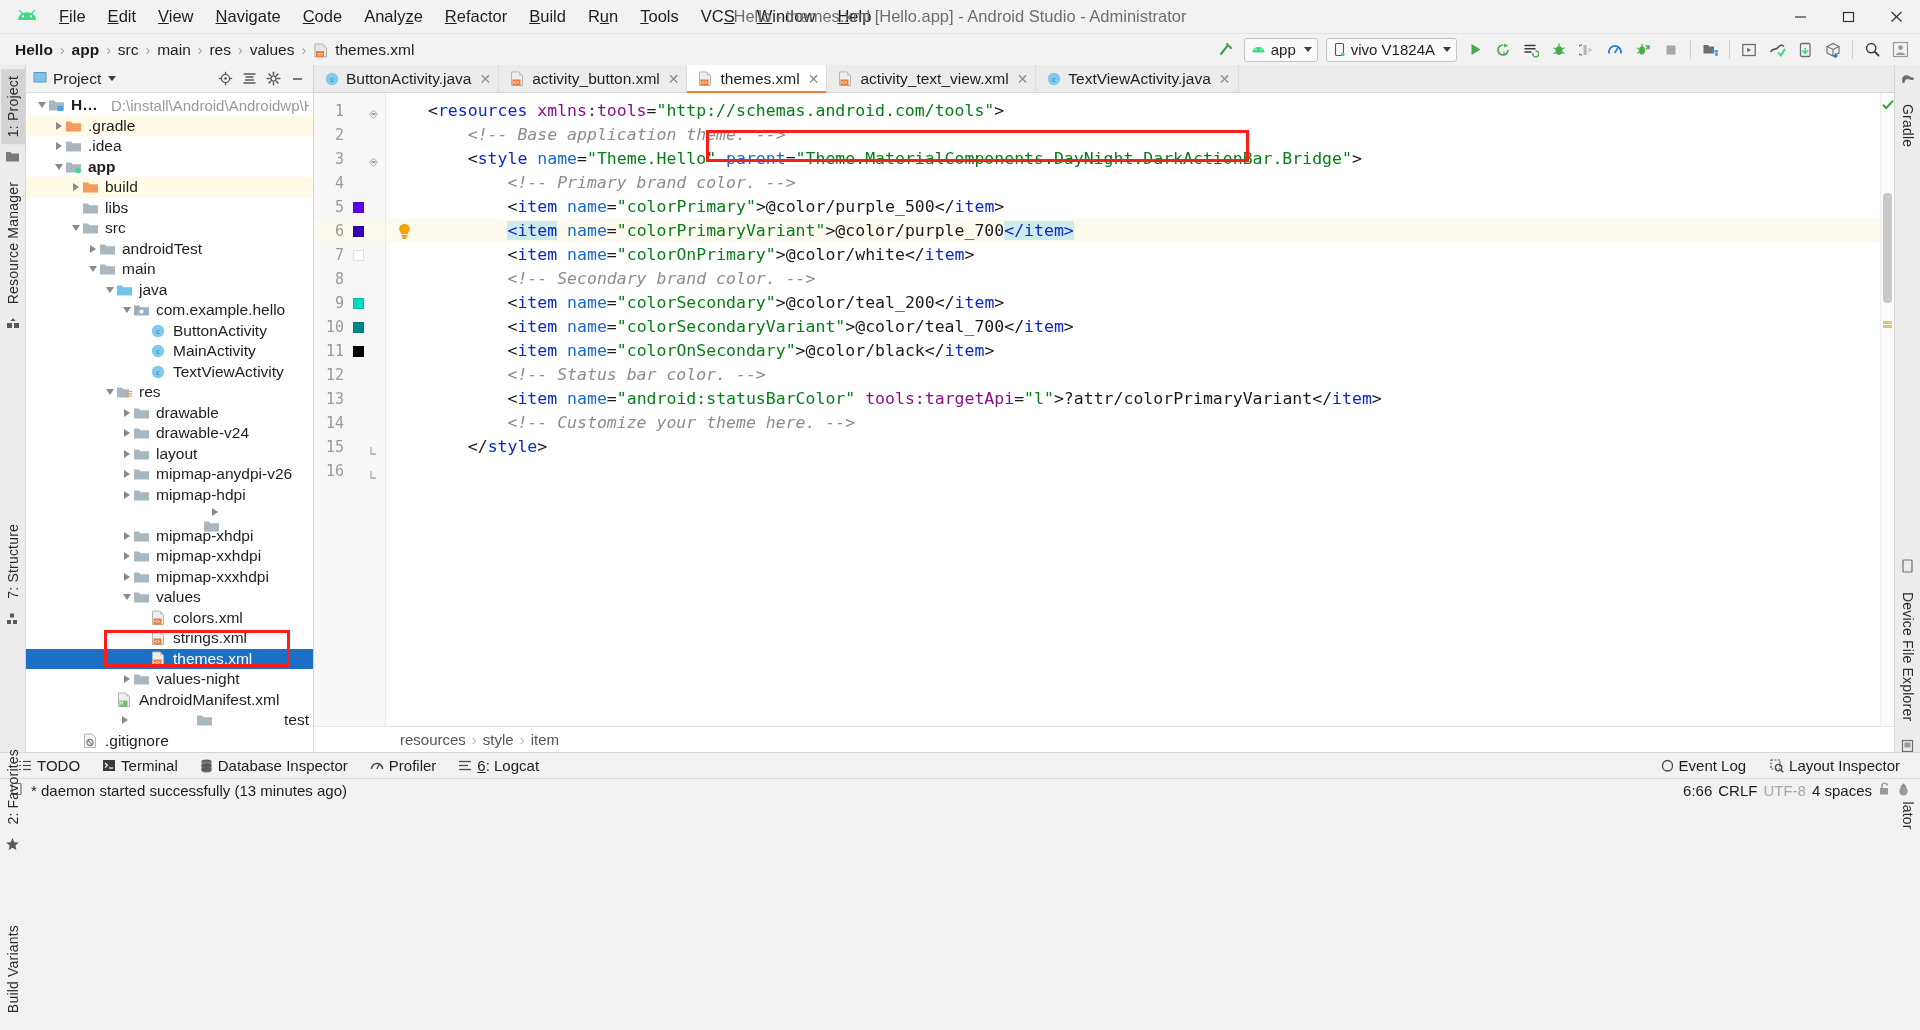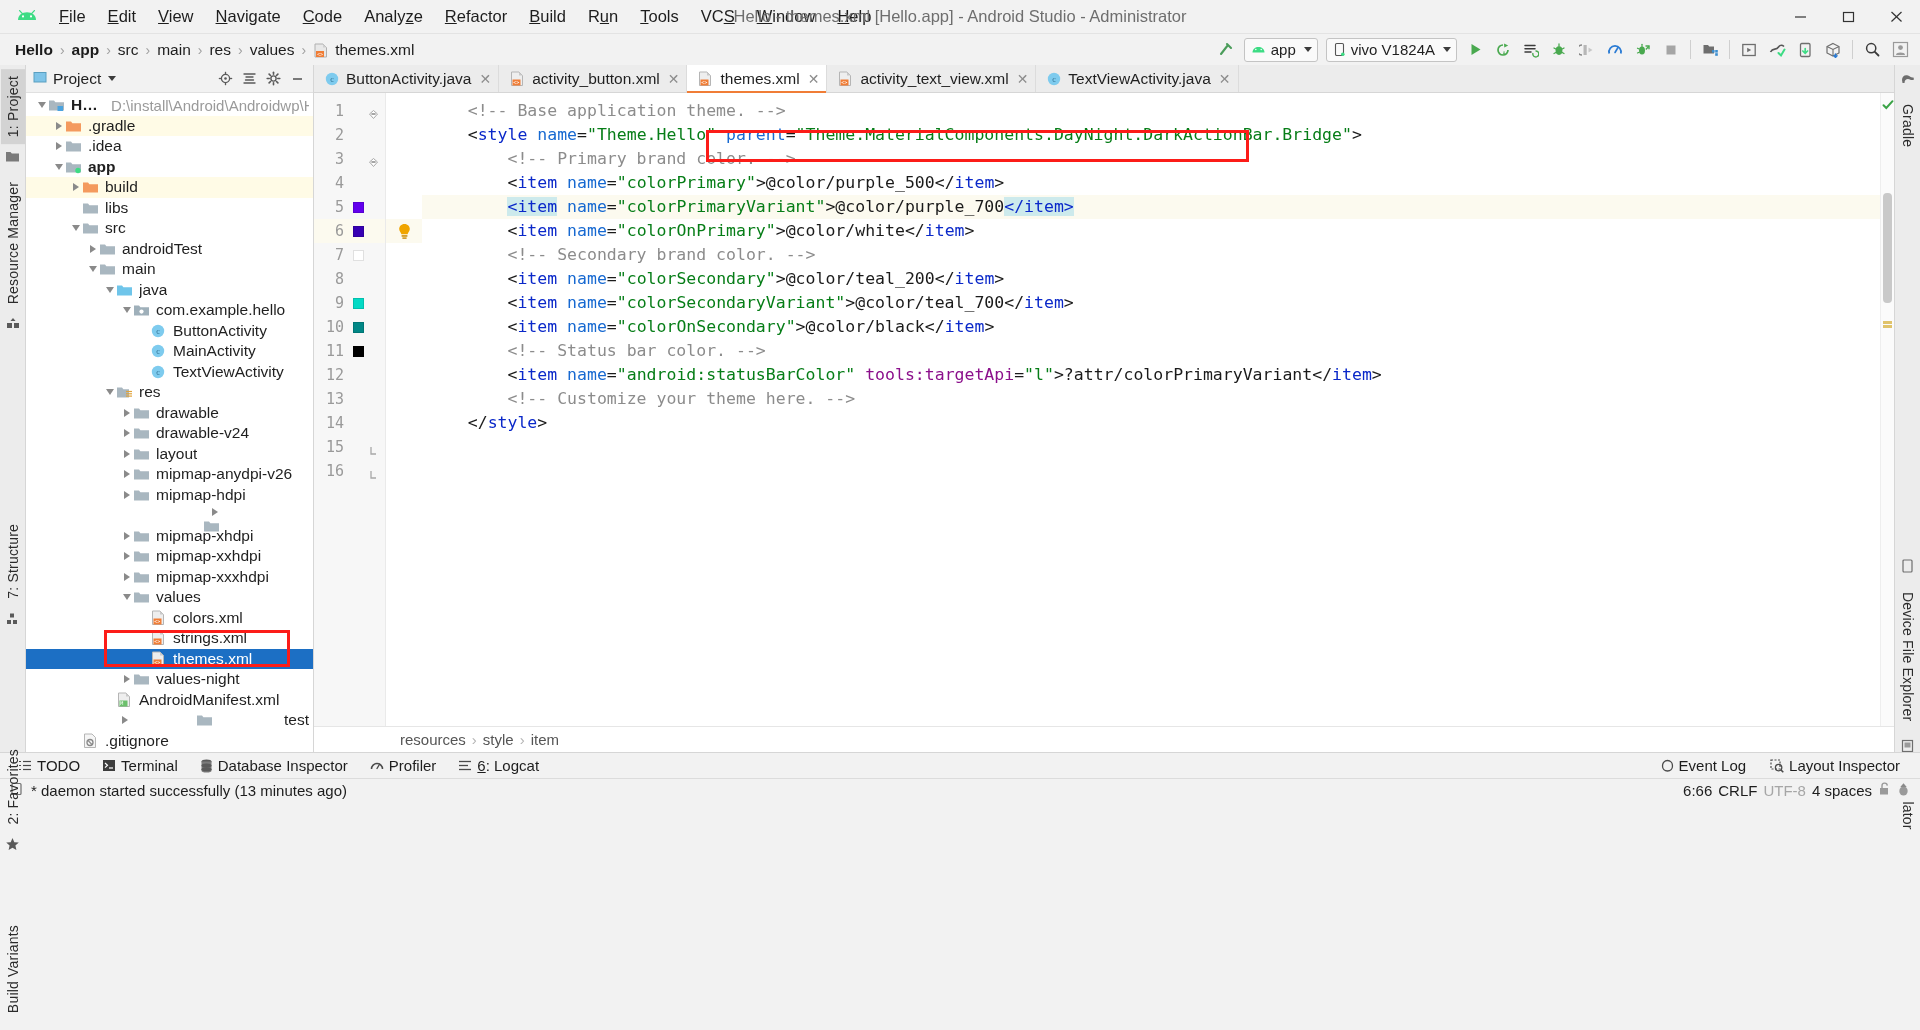--- a/index.html
+++ b/index.html
@@ -148,21 +148,21 @@
   .code-wrap { flex: 1; position: relative; overflow: hidden; background: #fff; padding-top: 6px; min-width:0; }
   .cline {
     height: 24px; line-height: 24px; white-space: pre;
     font-family: "DejaVu Sans Mono", monospace; font-size: 16.5px;
     padding-left: 6px;
   }
   .cline.hl { background: #fcfaef; }
   .tag   { color: #0a28c9; }
   .attrn { color: #1769d1; }
   .val   { color: #067d17; }
-  .cmt   { color: #8c8c8c; }
+  .cmt   { color: #8c8c8c; font-style: italic; }
   .ns    { color: #8b0f8b; }
   .txt   { color: #1a1a1a; }
   .punc  { color: #1a1a1a; }
   .sel-tok { background: #cdeaec; }
 
   
   .annot { position: absolute; border: 3px solid #fc1c18; pointer-events: none; z-index: 20; }
 
   
   .markerbar {
@@ -1058,20 +1058,21 @@
             <div class="lb-line"></div>
             <div class="lb-line"></div>
             <div class="lb-line"></div>
             <div class="lb-line"></div>
             <div class="lb-line"></div>
             <div class="lb-line"></div>
             <div class="lb-line"></div>
             <div class="lb-line"></div>
           </div>
         <div class="code-wrap" id="code">
+            <div class="cline"><span class="punc">&lt;</span><span class="tag">resources</span><span class="txt"> </span><span class="ns">xmlns:tools</span><span class="punc">=</span><span class="val">"http://schemas.android.com/tools"</span><span class="punc">&gt;</span></div>
             <div class="cline"><span class="txt">    </span><span class="cmt">&lt;!-- Base application theme. --&gt;</span></div>
             <div class="cline"><span class="txt">    </span><span class="punc">&lt;</span><span class="tag">style</span><span class="txt"> </span><span class="attrn">name</span><span class="punc">=</span><span class="val">"Theme.Hello"</span><span class="txt"> </span><span class="attrn">parent</span><span class="punc">=</span><span class="val">"Theme.MaterialComponents.DayNight.DarkActionBar.Bridge"</span><span class="punc">&gt;</span></div>
             <div class="cline"><span class="txt">        </span><span class="cmt">&lt;!-- Primary brand color. --&gt;</span></div>
             <div class="cline"><span class="txt">        </span><span class="punc">&lt;</span><span class="tag">item</span><span class="txt"> </span><span class="attrn">name</span><span class="punc">=</span><span class="val">"colorPrimary"</span><span class="punc">&gt;</span><span class="txt">@color/purple_500</span><span class="punc">&lt;/</span><span class="tag">item</span><span class="punc">&gt;</span></div>
             <div class="cline hl"><span class="txt">        </span><span class="sel-tok tag">&lt;item</span><span class="txt"> </span><span class="attrn">name</span><span class="punc">=</span><span class="val">"colorPrimaryVariant"</span><span class="punc">&gt;</span><span class="txt">@color/purple_700</span><span class="sel-tok tag">&lt;/item&gt;</span></div>
             <div class="cline"><span class="txt">        </span><span class="punc">&lt;</span><span class="tag">item</span><span class="txt"> </span><span class="attrn">name</span><span class="punc">=</span><span class="val">"colorOnPrimary"</span><span class="punc">&gt;</span><span class="txt">@color/white</span><span class="punc">&lt;/</span><span class="tag">item</span><span class="punc">&gt;</span></div>
             <div class="cline"><span class="txt">        </span><span class="cmt">&lt;!-- Secondary brand color. --&gt;</span></div>
             <div class="cline"><span class="txt">        </span><span class="punc">&lt;</span><span class="tag">item</span><span class="txt"> </span><span class="attrn">name</span><span class="punc">=</span><span class="val">"colorSecondary"</span><span class="punc">&gt;</span><span class="txt">@color/teal_200</span><span class="punc">&lt;/</span><span class="tag">item</span><span class="punc">&gt;</span></div>
             <div class="cline"><span class="txt">        </span><span class="punc">&lt;</span><span class="tag">item</span><span class="txt"> </span><span class="attrn">name</span><span class="punc">=</span><span class="val">"colorSecondaryVariant"</span><span class="punc">&gt;</span><span class="txt">@color/teal_700</span><span class="punc">&lt;/</span><span class="tag">item</span><span class="punc">&gt;</span></div>
             <div class="cline"><span class="txt">        </span><span class="punc">&lt;</span><span class="tag">item</span><span class="txt"> </span><span class="attrn">name</span><span class="punc">=</span><span class="val">"colorOnSecondary"</span><span class="punc">&gt;</span><span class="txt">@color/black</span><span class="punc">&lt;/</span><span class="tag">item</span><span class="punc">&gt;</span></div>

